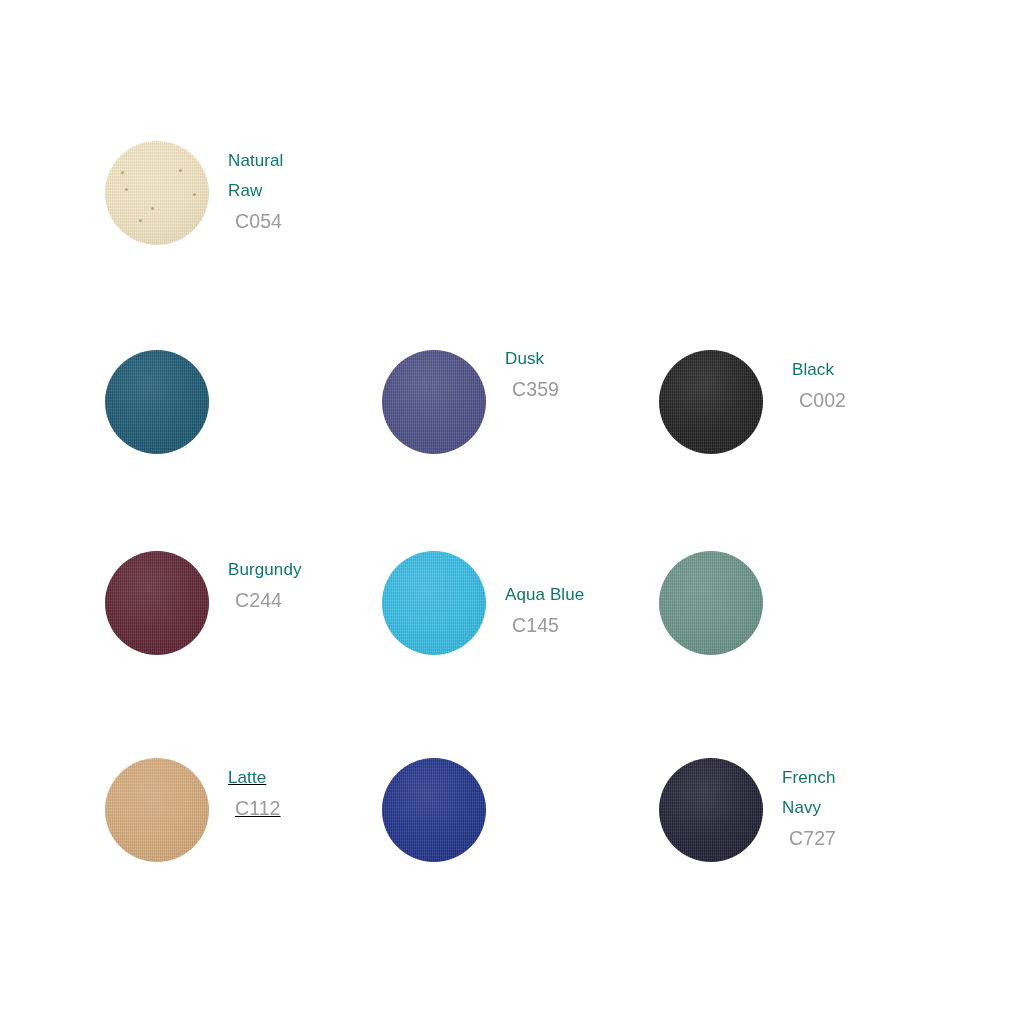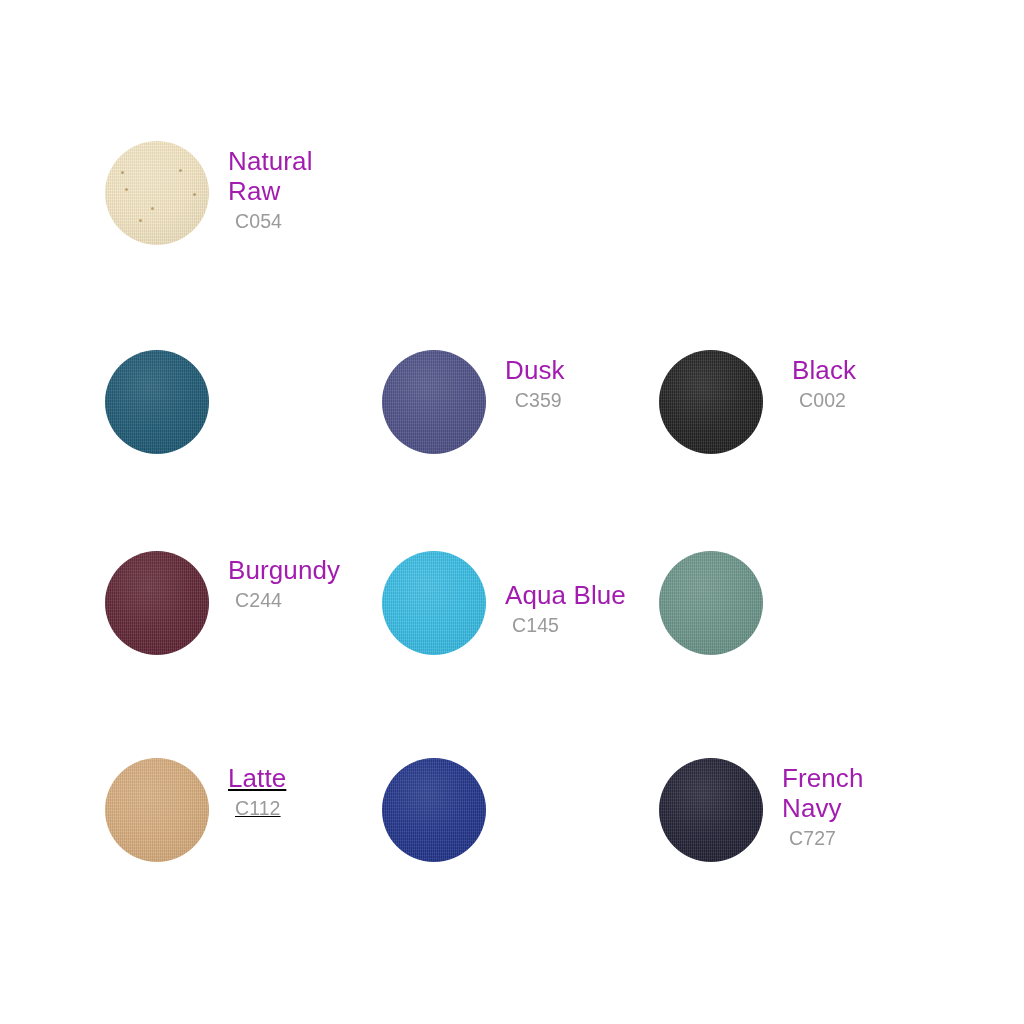--- a/index.html
+++ b/index.html
@@ -78,22 +78,22 @@
     background: rgba(150, 110, 50, 0.55);
     z-index: 3;
   }
 
   .swatch-text {
     margin-left: 0;
     line-height: 30px;
   }
 
   .swatch-name {
-    font-size: 26px;
-    color: #a21caf;
+    font-size: 17px;
+    color: #0f766e;
     letter-spacing: 0.1px;
     white-space: pre-line;
   }
 
   .swatch-code {
     font-size: 19.5px;
     color: #9a9a9a;
     letter-spacing: 0.1px;
     margin-left: 7px;
   }
@@ -116,21 +116,21 @@
       <div class="swatch-name">Natural
 Raw</div>
       <div class="swatch-code">C054</div>
     </div>
     <div class="swatch-cell" style="left: 105px; top: 350px;">
       <div class="swatch-disc" style="background: rgb(27, 88, 115);"></div>
     </div>
     <div class="swatch-cell" style="left: 382px; top: 350px;">
       <div class="swatch-disc" style="background: rgb(75, 78, 133);"></div>
     </div>
-    <div class="swatch-text" style="position: absolute; left: 505px; top: 355px; text-align: center;">
+    <div class="swatch-text" style="position: absolute; left: 505px; top: 344px;">
       <div class="swatch-name">Dusk</div>
       <div class="swatch-code">C359</div>
     </div>
     <div class="swatch-cell" style="left: 659px; top: 350px;">
       <div class="swatch-disc" style="background: rgb(30, 30, 30);"></div>
     </div>
     <div class="swatch-text" style="position: absolute; left: 792px; top: 355px;">
       <div class="swatch-name">Black</div>
       <div class="swatch-code">C002</div>
     </div>

